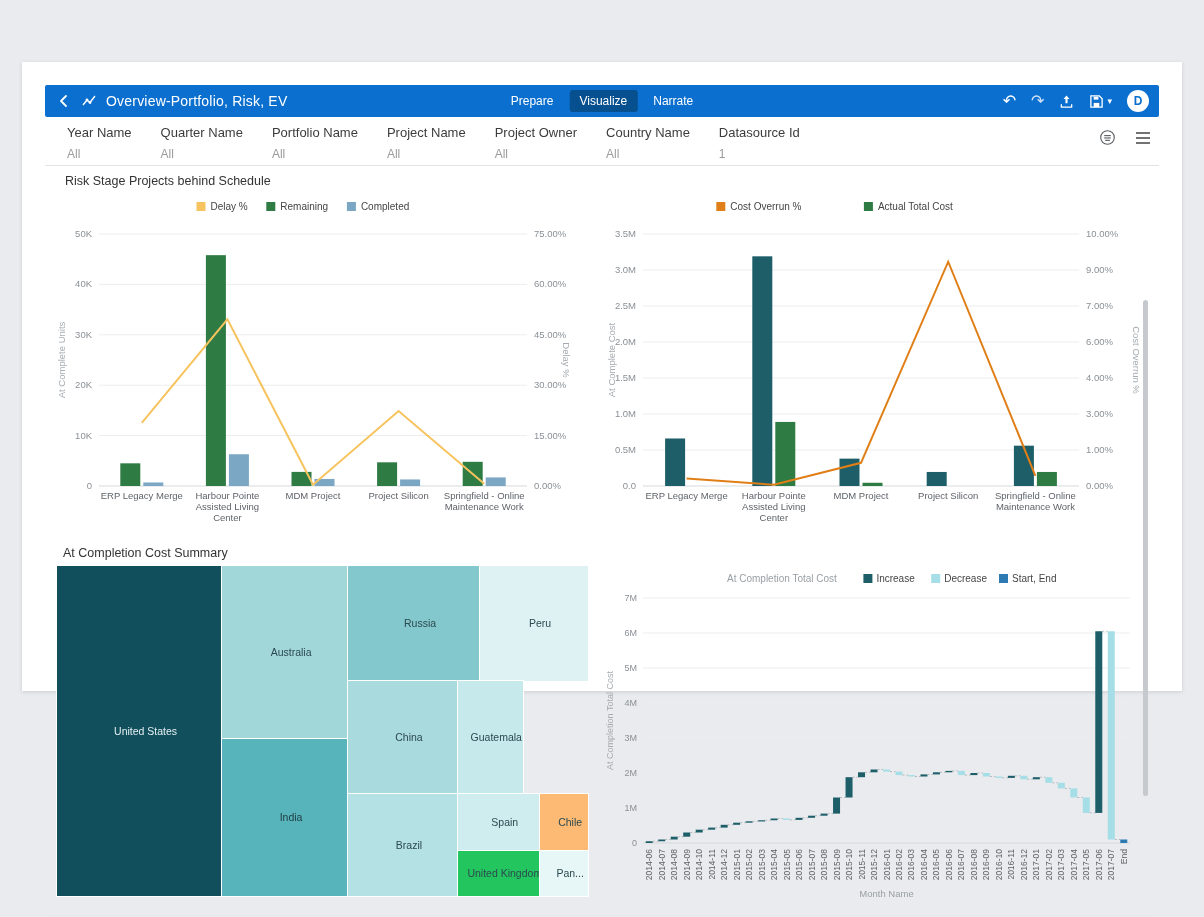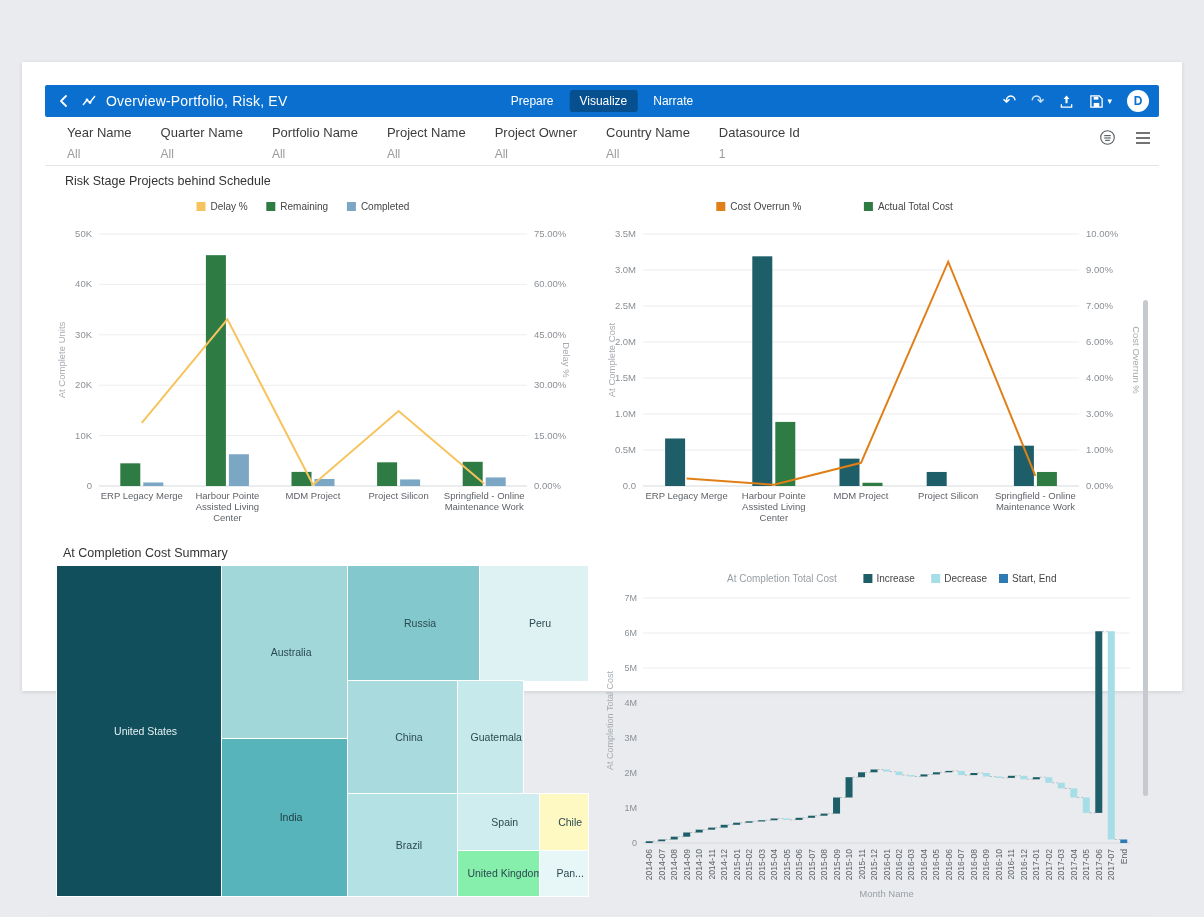--- a/index.html
+++ b/index.html
@@ -281,24 +281,24 @@
         </div>
         <div class="tm-tile" style="left: 75.5%; top: 34.7%; width: 12.2%; height: 34.3%; background: rgb(198, 233, 235); color: rgb(44, 74, 80);">
           <span>Guatemala</span>
         </div>
         <div class="tm-tile" style="left: 54.8%; top: 69%; width: 20.7%; height: 31%; background: rgb(180, 225, 228); color: rgb(44, 74, 80);">
           <span>Brazil</span>
         </div>
         <div class="tm-tile" style="left: 75.5%; top: 69%; width: 15.4%; height: 17.3%; background: rgb(207, 237, 239); color: rgb(44, 74, 80);">
           <span>Spain</span>
         </div>
-        <div class="tm-tile" style="left: 91%; top: 69%; width: 9%; height: 17.3%; background: #fef9c3; color: rgb(44, 74, 80);">
+        <div class="tm-tile" style="left: 91%; top: 69%; width: 9%; height: 17.3%; background: #fdba74; color: rgb(44, 74, 80);">
           <span>Chile</span>
         </div>
-        <div class="tm-tile" style="left: 75.5%; top: 86.3%; width: 15.4%; height: 13.7%; background: #86efac; color: rgb(44, 74, 80); text-align: center;">
+        <div class="tm-tile" style="left: 75.5%; top: 86.3%; width: 15.4%; height: 13.7%; background: #22c55e; color: rgb(44, 74, 80); text-align: center;">
           <span>United Kingdom</span>
         </div>
         <div class="tm-tile" style="left: 91%; top: 86.3%; width: 9%; height: 13.7%; background: rgb(231, 246, 247); color: rgb(44, 74, 80);">
           <span>Pan...</span>
         </div>
       </div>
     <svg class="viz" id="waterfall" viewBox="0 0 538 340">
         <text x="124" y="20" font-size="10" fill="#9aa0a5">At Completion Total Cost</text>
         <rect x="260.4" y="12" width="9" height="9" fill="#1d5e68"></rect>
         <text x="273.4" y="20" font-size="10" fill="#454545">Increase</text>

